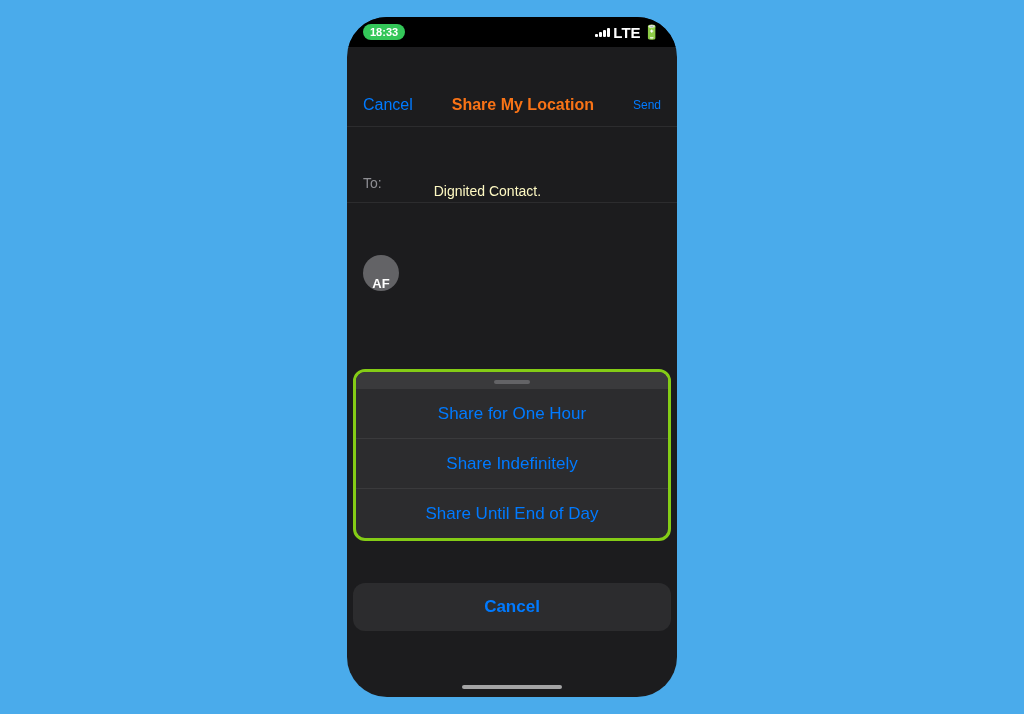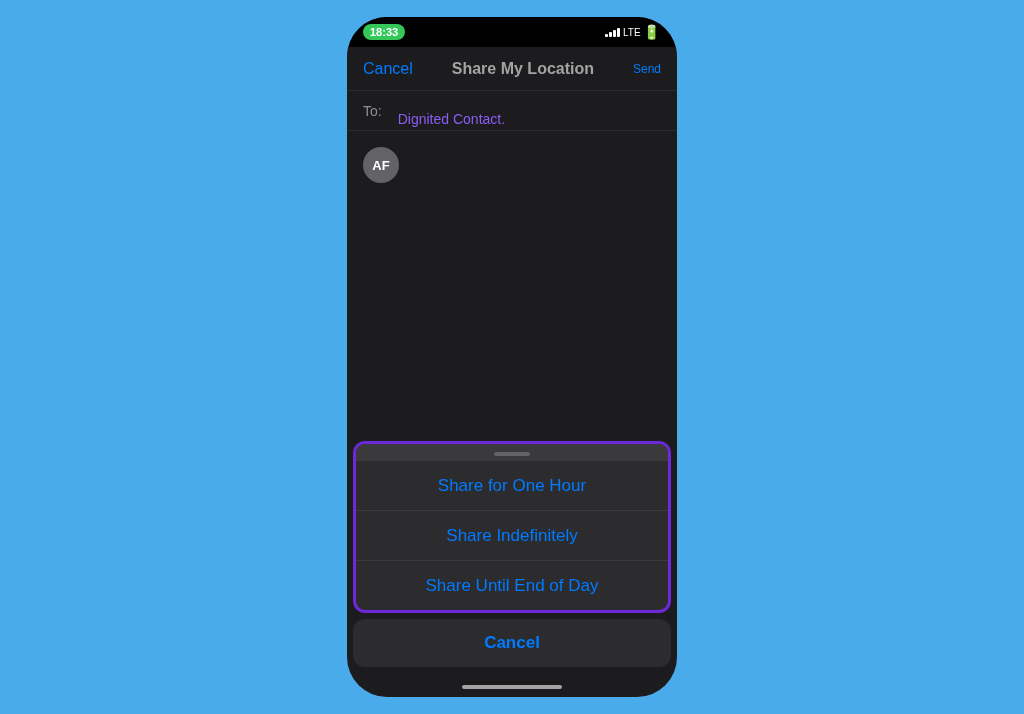--- a/index.html
+++ b/index.html
@@ -1,18 +1,19 @@
 <!DOCTYPE html>
 <html><head>
   <meta charset="utf-8">
   <style>
     * {
       margin: 0;
       padding: 0;
       box-sizing: border-box;
+      gap: 36px;
     }
 
     body {
       width: 1024px;
       height: 714px;
       background-color: #4AABEB;
       display: flex;
       align-items: center;
       justify-content: center;
       font-family: -apple-system, BlinkMacSystemFont, 'Helvetica Neue', sans-serif;
@@ -66,22 +67,22 @@
     }
 
     .signal-bar {
       background-color: #fff;
       width: 3px;
       border-radius: 1px;
     }
 
     .lte-badge {
       color: #fff;
-      font-size: 10px;
-      font-weight: 400;
+      font-size: 15px;
+      font-weight: 700;
     }
 
     
     .nav-bar {
       background-color: #1c1c1e;
       height: 44px;
       display: flex;
       align-items: center;
       justify-content: space-between;
       padding: 0 16px;
@@ -89,21 +90,21 @@
       flex-shrink: 0;
     }
 
     .nav-cancel {
       color: #007AFF;
       font-size: 16px;
       cursor: pointer;
     }
 
     .nav-title {
-      color: #a3a3a3;
+      color: #f97316;
       font-size: 16px;
       font-weight: 600;
     }
 
     .nav-send {
       color: #007AFF;
       font-size: 12px;
       cursor: pointer;
     }
 
@@ -118,54 +119,54 @@
       flex-shrink: 0;
     }
 
     .to-label {
       color: #8e8e93;
       font-size: 14px;
       margin-right: 16px;
     }
 
     .to-contact {
-      color: #8b5cf6;
+      color: #fef9c3;
       font-size: 14px;
       margin-top: 16px;
     }
 
     
     .map-area {
       flex: 1;
       background-color: #1c1c1e;
       position: relative;
       display: flex;
       align-items: flex-start;
       padding: 16px;
     }
 
     .avatar-circle {
       width: 36px;
       height: 36px;
       background-color: #636366;
       border-radius: 50%;
       display: flex;
-      align-items: center;
+      align-items: flex-end;
       justify-content: center;
       color: #fff;
       font-size: 13px;
       font-weight: 600;
     }
 
     
     .bottom-sheet {
       background-color: #2c2c2e;
       border-radius: 12px;
       margin: 0 6px 6px;
-      border: 3px solid #6d28d9;
+      border: 3px solid #84cc16;
       overflow: hidden;
       flex-shrink: 0;
     }
 
     .sheet-handle-row {
       display: flex;
       justify-content: center;
       padding: 8px 0 4px;
       background-color: #3a3a3c;
     }

